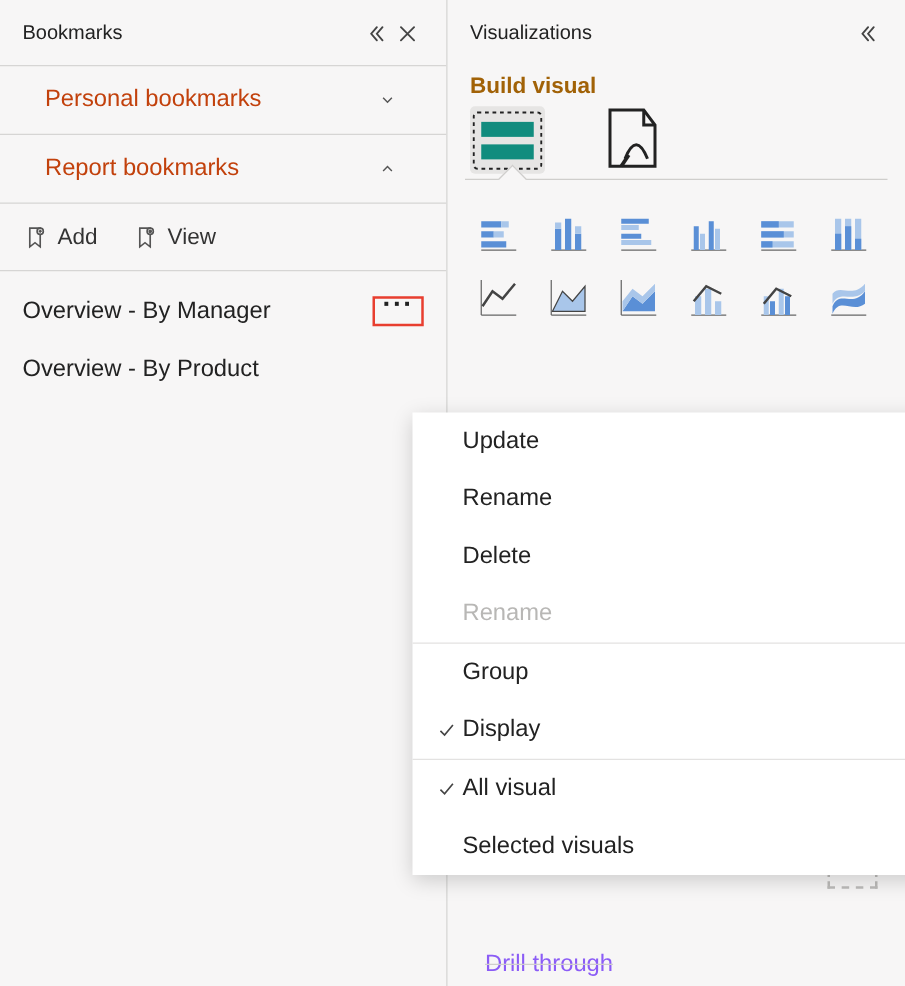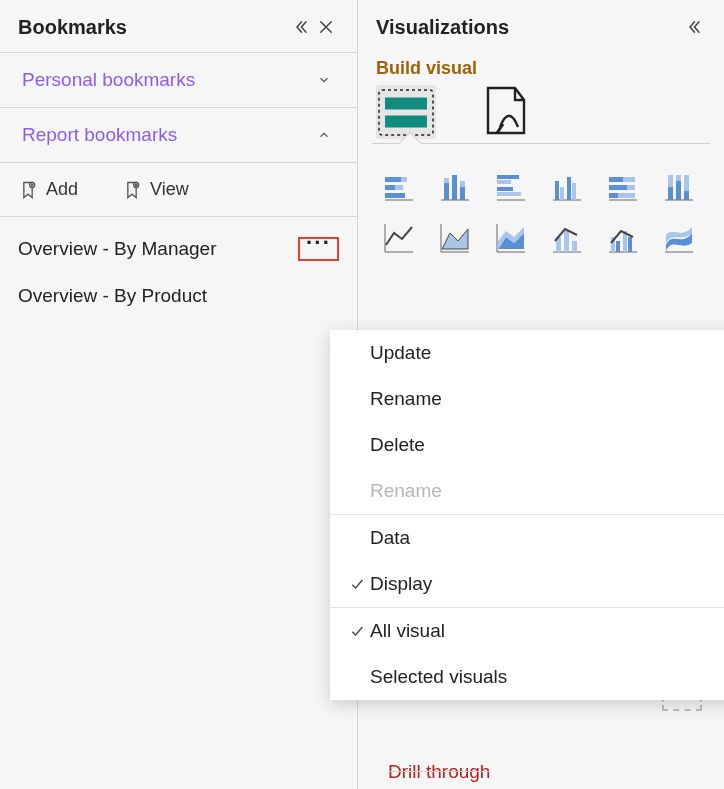--- a/index.html
+++ b/index.html
@@ -22,47 +22,47 @@
   }
   .pane.bookmarks { width: 358px; }
   .pane.viz { flex: 1; border-right: none;}
 
   .pane-header {
     display: flex;
     align-items: center;
     padding: 14px 18px 12px 18px;
   }
   .pane-title {
-    font-size: 20px;
-    font-weight: 700;
+    font-size: 16px;
+    font-weight: 400;
     flex: 1;
   }
   .hdr-icon {
     width: 26px; height: 26px;
     display: flex; align-items: center; justify-content: center;
     color: #444;
     font-size: 18px;
   }
   .hdr-icon svg { width: 18px; height: 18px; }
 
   .section-header {
     display: flex;
     align-items: flex-end;
-    padding: 16px 22px;
+    padding: 16px 36px;
     border-top: 1px solid #d6d5d4;
     font-size: 19px;
-    color: #8b5cf6;
+    color: #c2410c;
   }
   .section-header .label { flex: 1; }
   .chev { width: 22px; height: 22px; display:flex; align-items:center; justify-content:center;}
   .chev svg { width: 14px; height: 14px; stroke:#555; stroke-width:2; fill:none;}
 
   .toolbar {
     display: flex;
-    gap: 44px;
+    gap: 28px;
     padding: 16px 18px;
     border-top: 1px solid #d6d5d4;
     border-bottom: 1px solid #d6d5d4;
     font-size: 18px;
   }
   .tb-item { display:flex; align-items:center; gap:8px; color:#333;}
   .tb-item svg { width:20px; height:20px; stroke:#555; stroke-width:1.6; fill:none;}
 
   .bm-list { padding: 8px 0; }
   .bm-item {
@@ -159,21 +159,21 @@
     display:flex; align-items:center; justify-content:center;
   }
   .viz-cell svg { width: 34px; height:34px; }
   .viz-grid-row2 { margin-top:6px;}
 
   .drill {
     position:absolute;
     left: 388px;
     bottom: 6px;
     font-size: 19px;
-    color:#b91c1c;
+    color:#8b5cf6;
     text-decoration: line-through;
     text-decoration-color: #cfcecc;
   }
   .drill-box {
     position:absolute;
     right: 22px;
     top: 639px;
     width: 40px; height: 72px;
     border: 2px dashed #bdbcba;
   }
@@ -422,21 +422,21 @@
       <span class="ctx-check"></span>
       <span>Delete</span>
     </div>
   <div class="ctx-item disabled">
       <span class="ctx-check"></span>
       <span>Rename</span>
     </div>
   <div class="ctx-sep"></div>
   <div class="ctx-item">
       <span class="ctx-check"></span>
-      <span>Data</span>
+      <span>Group</span>
     </div>
   <div class="ctx-item">
     <span class="ctx-check">
         <svg viewBox="0 0 24 24">
           <polyline points="5 13 10 18 20 6"></polyline>
         </svg>
       </span>
     <span>Display</span>
   </div>
   <div class="ctx-sep"></div>

